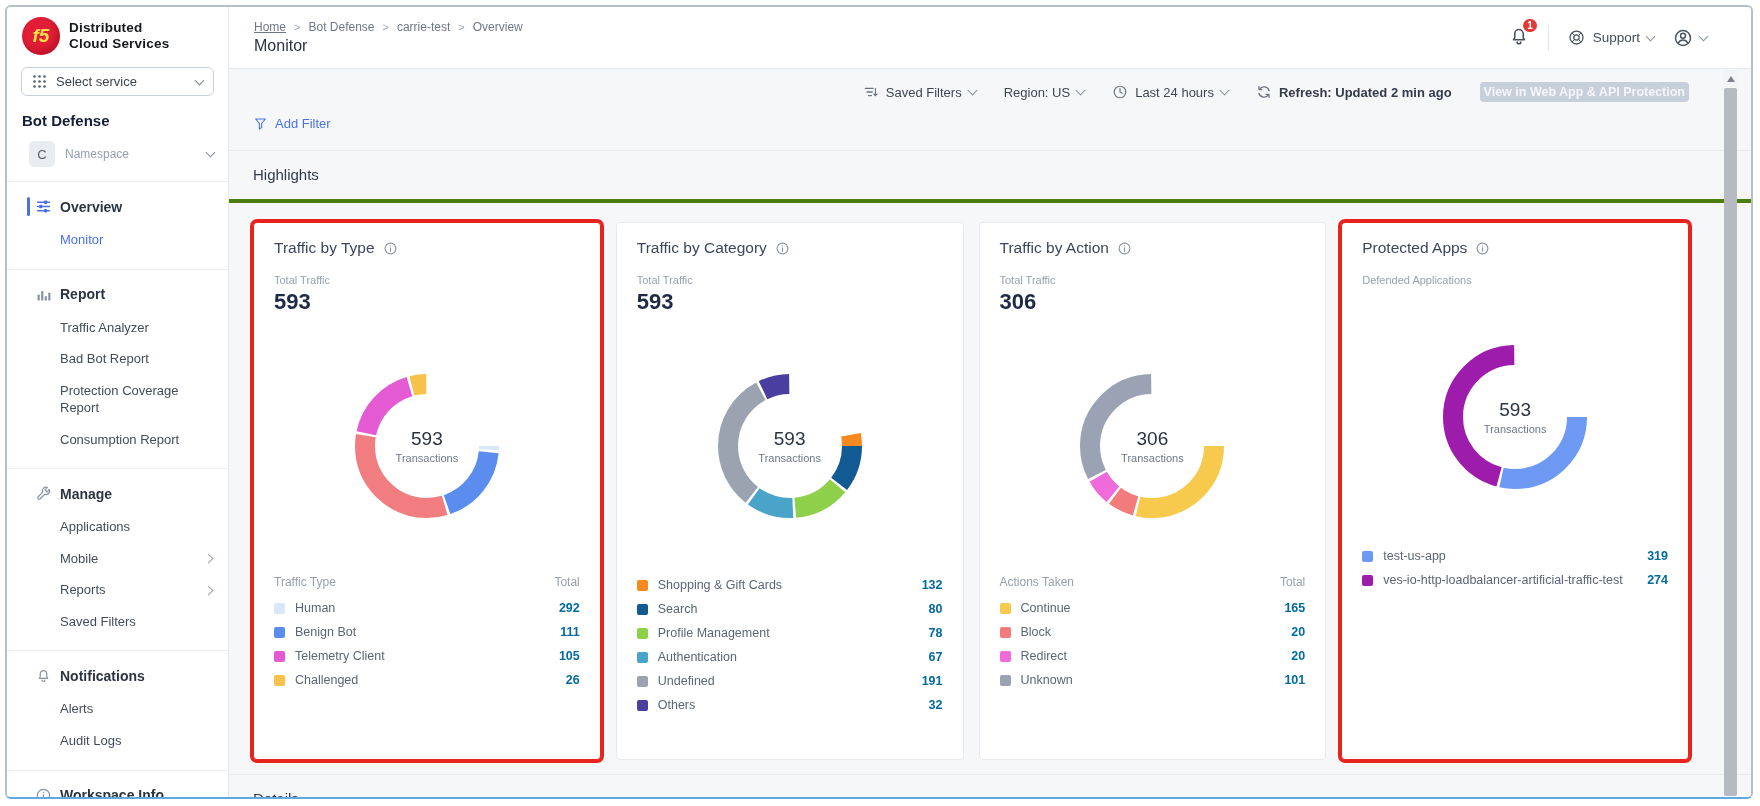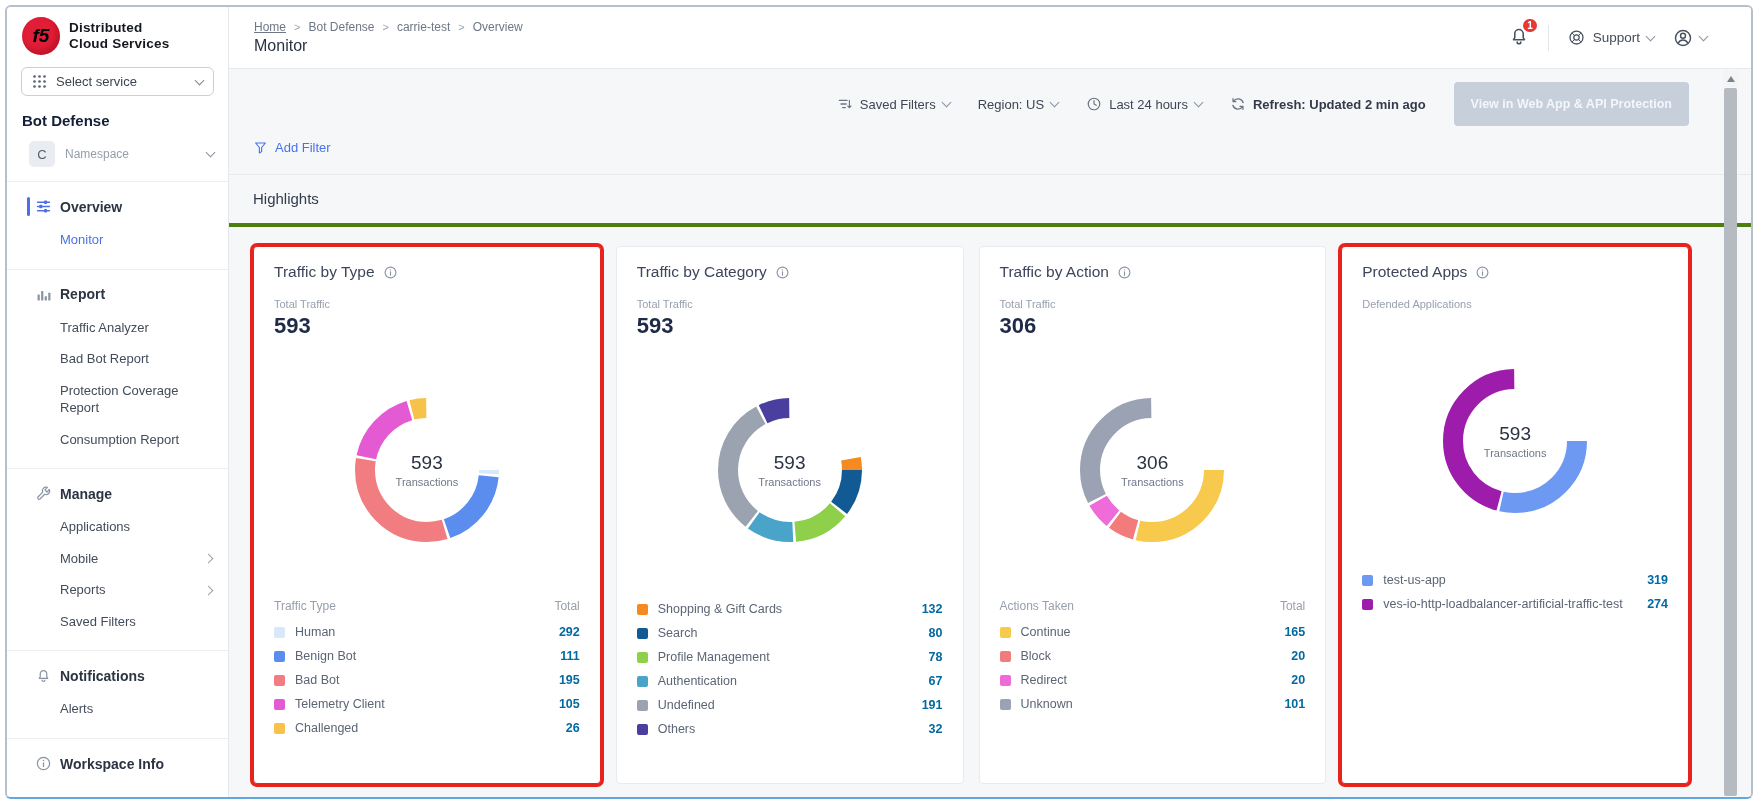--- a/index.html
+++ b/index.html
@@ -5,21 +5,21 @@
   * { margin:0; padding:0; box-sizing:border-box; }
   html,body { background:#fff; }
   body { font-family:"Liberation Sans", sans-serif; padding:5px; }
   .page { position:relative; width:1748px; height:794px; background:#fff;
           border:2px solid #b6bfcc; border-bottom-color:#5fa8e0; border-radius:6px; overflow:hidden; }
 
   
   .sidebar { position:absolute; left:0; top:0; bottom:0; width:222px; background:#fff;
              border-right:1px solid #e4e7ec; z-index:2; }
   .logo-row { display:flex; align-items:center; gap:9px; padding:10px 14px 6px 15px; }
-  .f5-ball { width:38px; height:38px; border-radius:50%; background:#e21d38; color:#000000;
+  .f5-ball { width:38px; height:38px; border-radius:50%; background:#e21d38; color:#fde047;
              display:flex; align-items:center; justify-content:center;
              font-style:italic; font-weight:800; font-size:19px; box-shadow:inset -3px -4px 6px rgba(120,0,10,.35); }
   .brand-name { font-size:13.5px; font-weight:800; color:#15181d; line-height:1.18; letter-spacing:.2px; }
   .select-service { margin:6px 14px 4px; height:29px; border:1px solid #c9d0da; border-radius:6px;
                     display:flex; align-items:center; gap:9px; padding:0 10px; color:#3c4450;
                     font-size:13px; background:#fff; cursor:pointer; }
   .select-service .chev { margin-left:auto; color:#7c8592; }
   .product-title { margin:16px 14px 4px 15px; font-size:15px; font-weight:700; color:#141e38; }
   .ns-row { margin:12px 14px 14px 22px; display:flex; align-items:center; gap:10px; }
   .ns-avatar { width:26px; height:26px; border-radius:5px; background:#e9ecf1; color:#555e6b;
@@ -58,21 +58,21 @@
   .support { display:flex; gap:7px; align-items:center; font-size:13.5px; cursor:pointer;justify-content:space-between; }
   .support .chev, .account .chev { color:#8b94a2; }
   .account { display:flex; gap:6px; align-items:center; cursor:pointer; }
 
   .toolbar { display:flex; align-items:center; justify-content:flex-end; gap:28px;
              padding:13px 62px 12px 24px; font-size:13px; color:#3e4654; }
   .tb-item { display:flex; align-items:center; gap:7px; cursor:pointer; font-weight:500; }
   .tb-item .icon { width:16px; height:16px; color:#6b7482; display:inline-flex; }
   .tb-item .chev { color:#8b94a2; }
   .tb-item.refresh { font-weight:700; color:#333b49;text-align:right; }
-  .view-btn { height:44px; padding:0 17px; background:#c7cfdb; border:none; border-radius:4px;
+  .view-btn { height:20px; padding:0 4px; background:#c7cfdb; border:none; border-radius:4px;
               color:#f4f6fa; font-size:12.5px; font-weight:600; cursor:default; }
 
   .addfilter-row { padding:2px 24px 15px; border-bottom:1px solid #e8eaee; }
   .add-filter { display:inline-flex; gap:7px; align-items:center; color:#4a72e8; font-size:13px;
                 font-weight:500; cursor:pointer; }
   .add-filter .icon { width:15px; height:15px; display:inline-flex; color:#4a72e8; }
 
   .section-heading { padding:15px 24px 16px; border-bottom:4px solid #4d7c0f; font-size:15px;
                      color:#323b4d; font-weight:500; }
 
@@ -218,20 +218,23 @@
             <span class="icon">
               <svg viewBox="0 0 24 24" fill="none" stroke="currentColor" stroke-width="1.7" stroke-linecap="round" stroke-linejoin="round">
                 <path d="M18 16H6l1.4-2.2V9.6A4.6 4.6 0 0 1 12 5a4.6 4.6 0 0 1 4.6 4.6v4.2L18 16z"></path>
                 <path d="M10 18.5a2 2 0 0 0 4 0"></path>
               </svg>
             </span>
             <span>Notifications</span>
           </div>
           <div class="nav-item">
             <span>Alerts</span>
+          </div>
+          <div class="nav-item">
+            <span>Audit Logs</span>
           </div>
         </div>
         <div class="nav-section">
           <div class="sec-header">
             <span class="icon">
               <svg viewBox="0 0 20 20" fill="none" stroke="currentColor" stroke-width="1.5">
                 <circle cx="10" cy="10" r="7.2"></circle>
                 <path d="M10 9.2v4.3" stroke-linecap="round"></path>
                 <circle cx="10" cy="6.4" r="0.9" fill="currentColor" stroke="none"></circle>
               </svg>
@@ -379,25 +382,20 @@
               <span class="swatch" style="background: rgb(217, 231, 251);"></span>
               <span>Human</span>
               <span class="legend-val">292</span>
             </div>
             <div class="legend-row">
               <span class="swatch" style="background: rgb(91, 141, 239);"></span>
               <span>Benign Bot</span>
               <span class="legend-val">111</span>
             </div>
             <div class="legend-row">
-              <span class="swatch" style="background: rgb(242, 125, 128);"></span>
-              <span>Bad Bot</span>
-              <span class="legend-val">195</span>
-            </div>
-            <div class="legend-row">
               <span class="swatch" style="background: rgb(228, 90, 210);"></span>
               <span>Telemetry Client</span>
               <span class="legend-val">105</span>
             </div>
             <div class="legend-row">
               <span class="swatch" style="background: rgb(246, 194, 74);"></span>
               <span>Challenged</span>
               <span class="legend-val">26</span>
             </div>
           </div>

